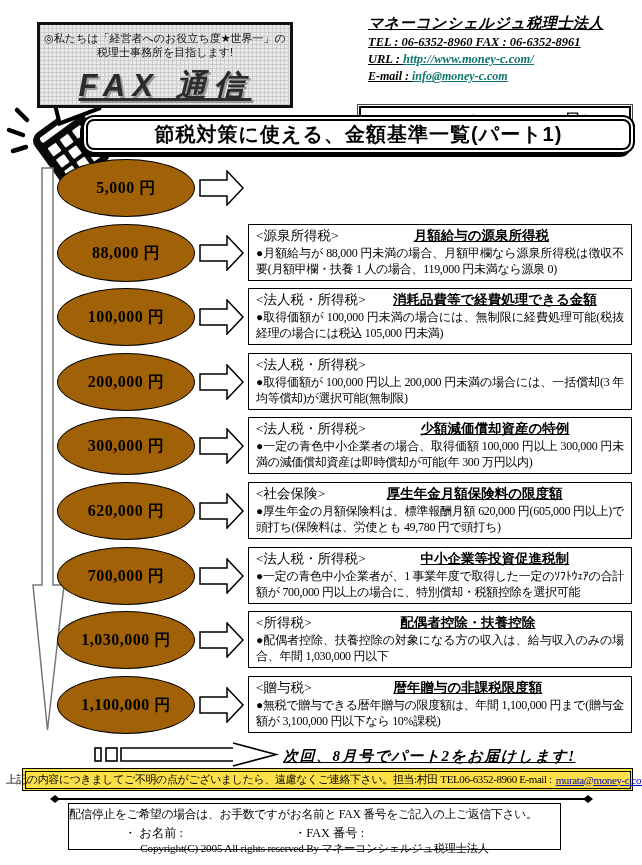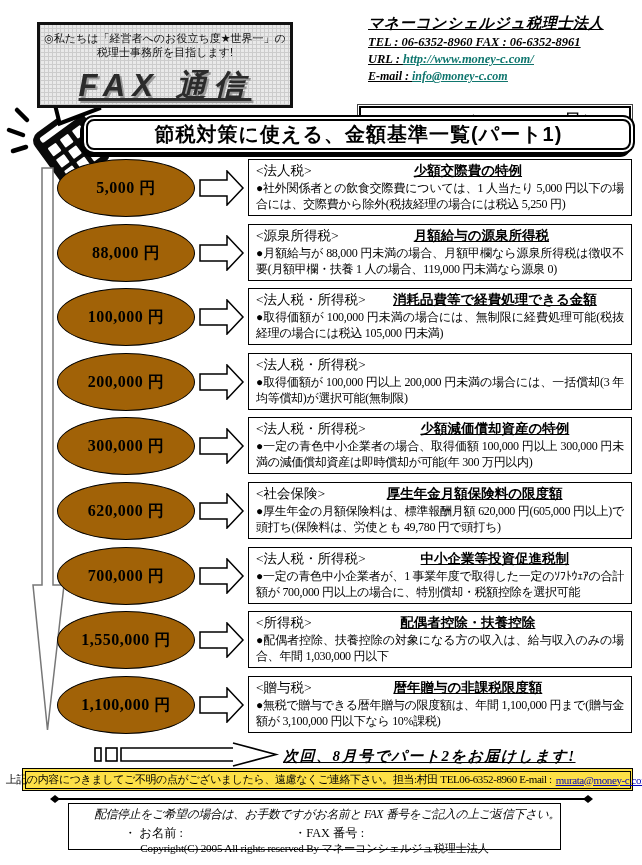--- a/index.html
+++ b/index.html
@@ -68,21 +68,21 @@
   .contact-inner{height:100%;box-sizing:border-box;border:1px solid #000;
     display:flex;align-items:center;justify-content:center;
     font-size:11px;letter-spacing:-0.4px;white-space:nowrap;}
   .contact-email{color:#0000bb;text-decoration:underline;margin-left:4px;}
 
   .sep-line{position:absolute;left:48px;top:794px;}
 
   
   .unsub-box{position:absolute;left:68px;top:803px;width:493px;height:47px;box-sizing:border-box;
     border:1.5px solid #000;background:#fff;}
-  .unsub-l1{margin-top:3px;text-align:right;font-size:11.8px;letter-spacing:-0.3px;white-space:nowrap;font-style:italic;}
+  .unsub-l1{margin-top:3px;text-align:left;font-size:11.8px;letter-spacing:-0.3px;white-space:nowrap;}
   .unsub-l2{position:relative;height:16px;margin-top:2px;font-size:12.3px;}
   .unsub-name{position:absolute;left:55px;}
   .unsub-fax{position:absolute;left:225px;}
   .unsub-l3{text-align:center;font-size:11.2px;letter-spacing:-0.2px;white-space:nowrap;}
 </style>
 </head>
 <body>
 
 <div class="page">
 
@@ -154,27 +154,20 @@
   </svg>
 
   <div id="rows">
       <div class="row" style="top: 159px;">
         <div class="ellipse">
           <span>5,000 円</span>
         </div>
         <svg class="row-arrow" width="46" height="36" viewBox="0 0 46 36">
           <polygon points="1,10 28,10 28,1 44,18 28,35 28,26 1,26" fill="#fff" stroke="#000" stroke-width="1.5"></polygon>
         </svg>
-        <div class="desc-box">
-          <div class="desc-head">
-            <span class="tag">&lt;法人税&gt;</span>
-            <span class="ttl">少額交際費の特例</span>
-          </div>
-          <div class="desc-body">●社外関係者との飲食交際費については、1 人当たり 5,000 円以下の場合には、交際費から除外(税抜経理の場合には税込 5,250 円)</div>
-        </div>
       </div>
       <div class="row" style="top: 224px;">
         <div class="ellipse">
           <span>88,000 円</span>
         </div>
         <svg class="row-arrow" width="46" height="36" viewBox="0 0 46 36">
           <polygon points="1,10 28,10 28,1 44,18 28,35 28,26 1,26" fill="#fff" stroke="#000" stroke-width="1.5"></polygon>
         </svg>
         <div class="desc-box">
           <div class="desc-head">
@@ -253,21 +246,21 @@
         <div class="desc-box">
           <div class="desc-head">
             <span class="tag">&lt;法人税・所得税&gt;</span>
             <span class="ttl">中小企業等投資促進税制</span>
           </div>
           <div class="desc-body">●一定の青色中小企業者が、1 事業年度で取得した一定のｿﾌﾄｳｪｱの合計額が 700,000 円以上の場合に、特別償却・税額控除を選択可能</div>
         </div>
       </div>
       <div class="row" style="top: 611px;">
         <div class="ellipse">
-          <span>1,550,000 円</span>
+          <span>1,030,000 円</span>
         </div>
         <svg class="row-arrow" width="46" height="36" viewBox="0 0 46 36">
           <polygon points="1,10 28,10 28,1 44,18 28,35 28,26 1,26" fill="#fff" stroke="#000" stroke-width="1.5"></polygon>
         </svg>
         <div class="desc-box">
           <div class="desc-head">
             <span class="tag">&lt;所得税&gt;</span>
             <span class="ttl">配偶者控除・扶養控除</span>
           </div>
           <div class="desc-body">●配偶者控除、扶養控除の対象になる方の収入は、給与収入のみの場合、年間 1,030,000 円以下</div>

